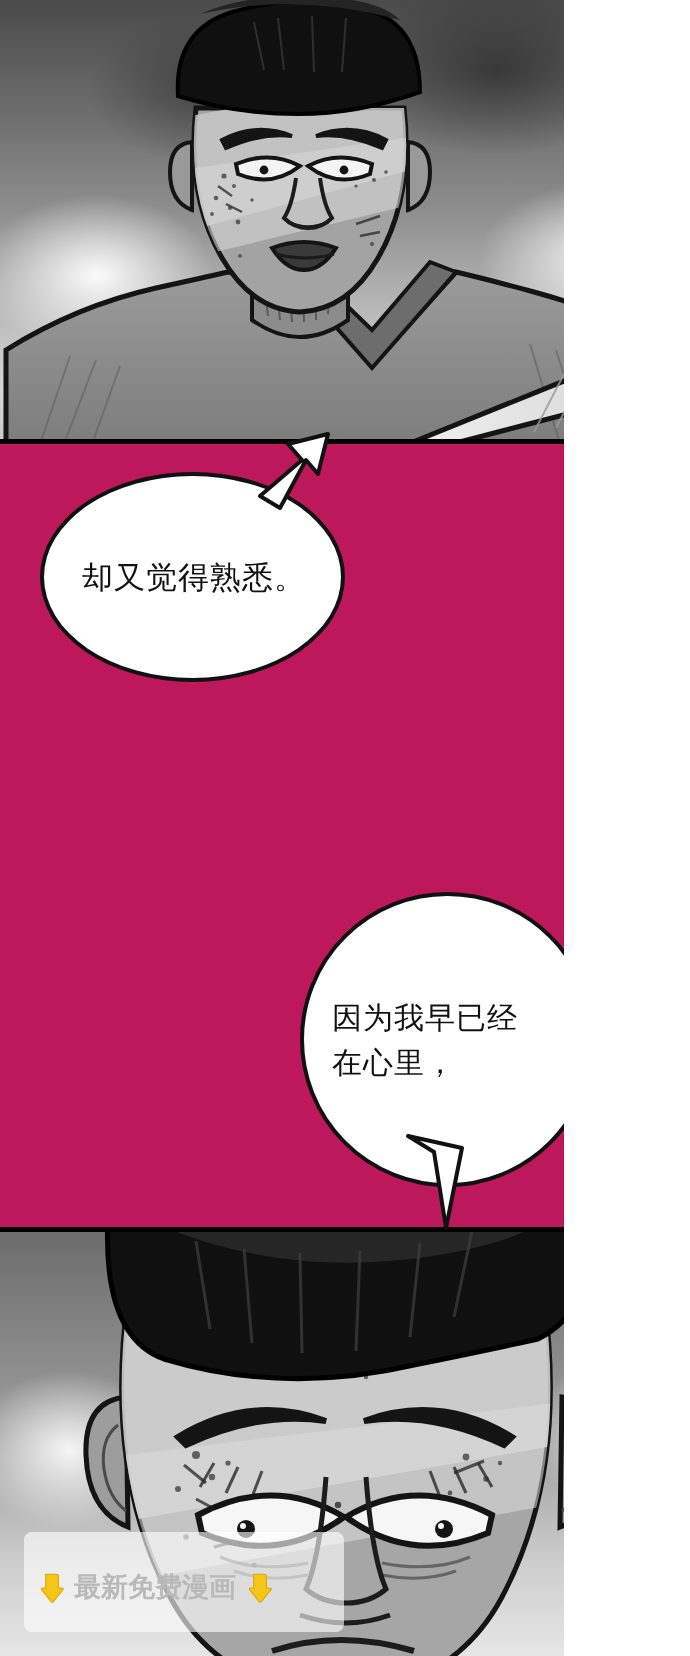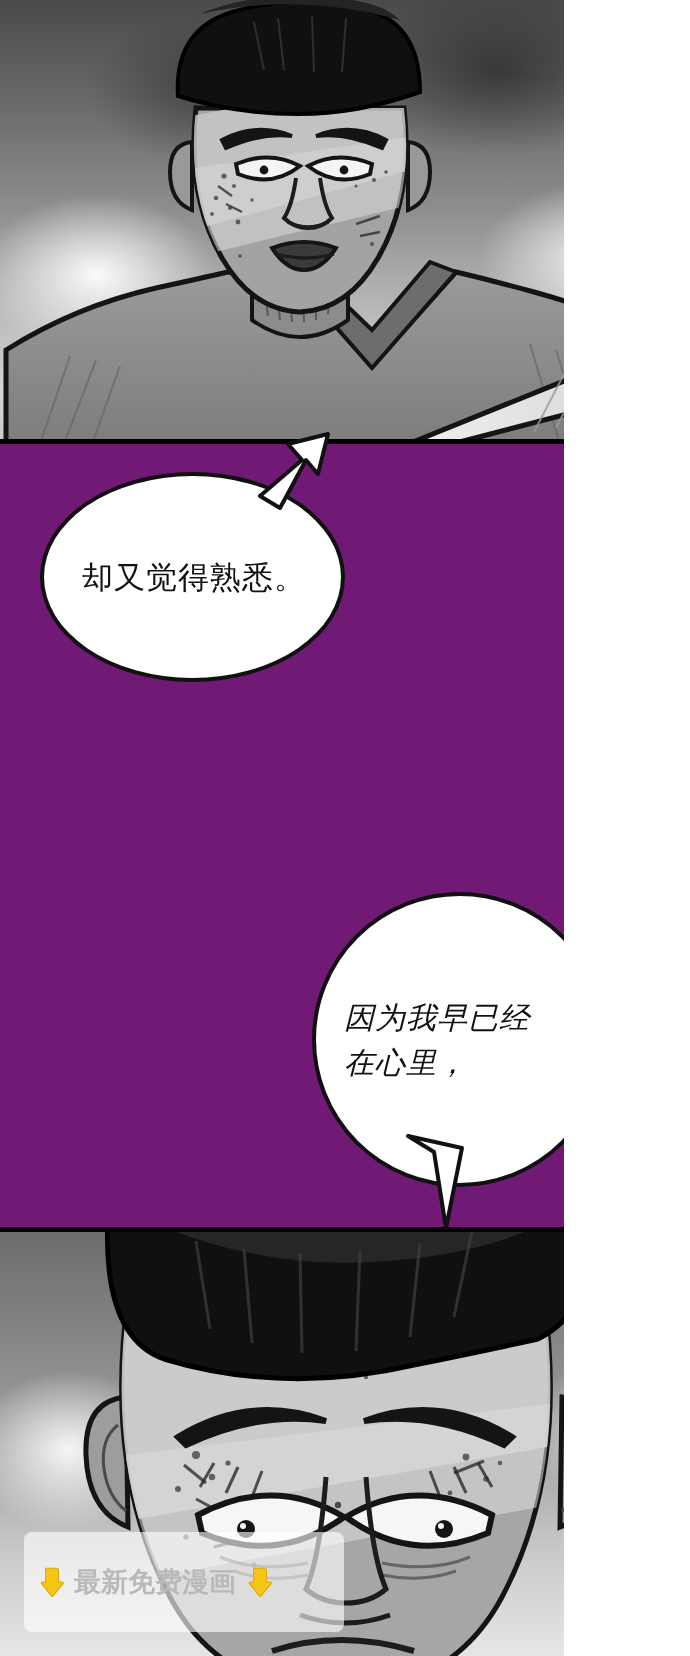--- a/index.html
+++ b/index.html
@@ -6,21 +6,21 @@
   html, body {
     width:690px;
     background:#ffffff;
     font-family:"Liberation Sans", sans-serif;
   }
   .page {
     position:relative;
     width:564px;
     height:1656px;
     overflow:hidden;
-    background:#701a75;
+    background:#be185d;
   }
 
   
   .panel {
     position:absolute;
     left:0;
     width:690px;
     overflow:hidden;
     background:#ffffff;
   }
@@ -71,21 +71,21 @@
     font-family:"DejaVu Sans", sans-serif;
     font-size:31px;
     line-height:1.42;
     letter-spacing:1px;
     white-space:pre-line;
   }
 
   #bubble-1 { left:40px;  top:472px;  width:305px; height:210px; }
   #bubble-1 .bubble-text { padding:0 0 0 38px; }
 
-  #bubble-2 { left:312px; top:892px;  width:295px; height:295px;font-style:italic; }
+  #bubble-2 { left:300px; top:892px;  width:295px; height:295px; }
   #bubble-2 .bubble-text { padding:0 0 0 28px; font-size:30px; line-height:1.5; }
 
   .tail { position:absolute; z-index:61; overflow:visible; }
   #tail-1 { left:240px; top:430px;  width:110px; height:90px; }
   #tail-2 { left:390px; top:1130px; width:110px; height:105px; }
 
   
   .art-svg { position:absolute; inset:0; width:100%; height:100%; }
 
   
@@ -97,21 +97,21 @@
     height:100px;
     z-index:120;
     background:rgba(255,255,255,.62);
     border-radius:8px;
     display:flex;
     flex-direction:column;
     justify-content:center;
     padding:6px 10px;
   }
   .wm-row1 {
-    display:flex; align-items:center; gap:6px; height:46px;
+    display:flex; align-items:flex-end; gap:6px; height:46px;
   }
   .wm-hand { width:34px; height:34px; flex:0 0 auto; }
   .wm-title {
     font-family:"DejaVu Sans", sans-serif;
     font-size:27px;
     font-weight:bold;
     color:#b9b9b9;
     letter-spacing:0px;
     white-space:nowrap;
   }

